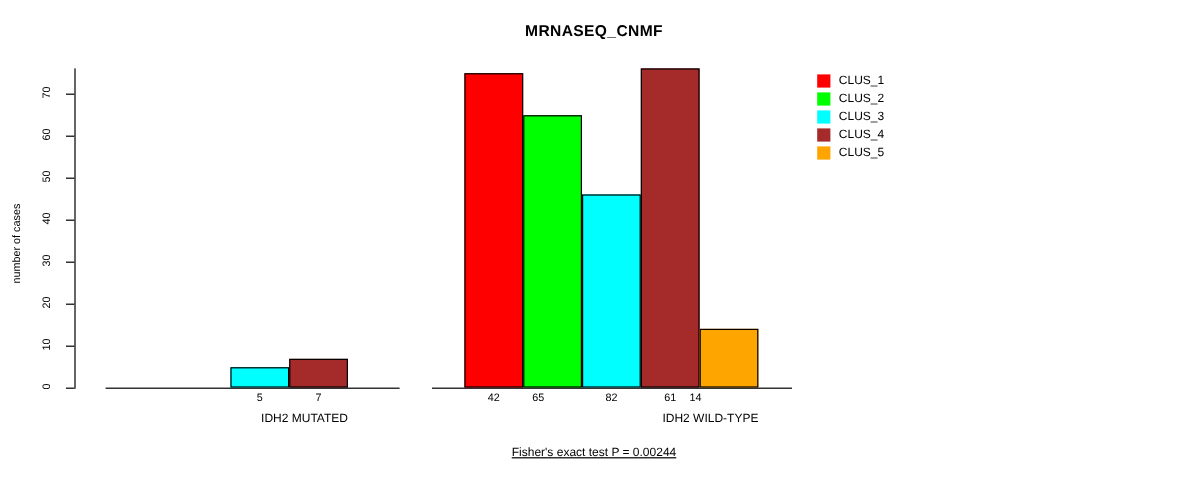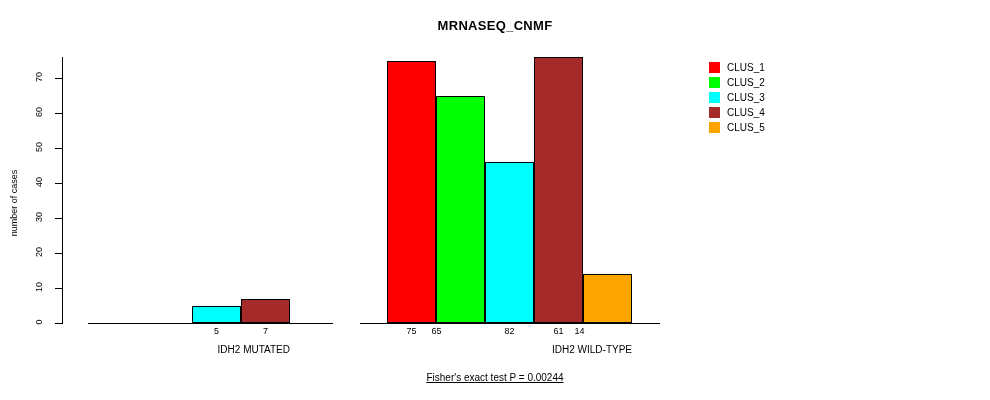--- a/index.html
+++ b/index.html
@@ -105,21 +105,20 @@
   }
   .legend {
     position: absolute;
     left: 681px;
     top: 60px;
   }
   .legend-row {
     display: flex;
     align-items: center;
     height: 15px;
-    margin-left: 28px;
   }
   .legend-swatch {
     width: 11px;
     height: 11px;
     margin-right: 7px;
     box-sizing: border-box;
   }
   .legend-text {
     font-size: 10px;
     white-space: nowrap;
@@ -165,22 +164,22 @@
       <div class="bar" style="left: 436px; width: 49px; top: 95.5px; height: 227.5px; background: rgb(0, 255, 0);"></div>
       <div class="bar" style="left: 485px; width: 49px; top: 162px; height: 161px; background: rgb(0, 255, 255);"></div>
       <div class="bar" style="left: 534px; width: 49px; top: 57px; height: 266px; background: rgb(165, 42, 42);"></div>
       <div class="bar" style="left: 583px; width: 49px; top: 274px; height: 49px; background: rgb(255, 165, 0);"></div>
     </div>
 
   <div id="group-labels">
       <div class="bar-value-label" style="left: 192px; width: 49px;">5</div>
       <div class="bar-value-label" style="left: 241px; width: 49px;">7</div>
       <div class="group-label" style="left: 192px; width: 98px;">IDH2 MUTATED</div>
-      <div class="bar-value-label" style="left: 387px; width: 49px;">75</div>
-      <div class="bar-value-label" style="left: 412px; width: 49px;">65</div>
+      <div class="bar-value-label" style="left: 387px; width: 49px;">42</div>
+      <div class="bar-value-label" style="left: 424px; width: 49px;">65</div>
       <div class="bar-value-label" style="left: 485px; width: 49px;">82</div>
       <div class="bar-value-label" style="left: 534px; width: 49px;">61</div>
       <div class="bar-value-label" style="left: 555px; width: 49px;">14</div>
       <div class="group-label" style="left: 387px; width: 245px;">IDH2 WILD-TYPE</div>
     </div>
 
   <div class="footer-note">Fisher's exact test P = 0.00244</div>
 
   <div class="legend" id="legend">
       <div class="legend-row">

